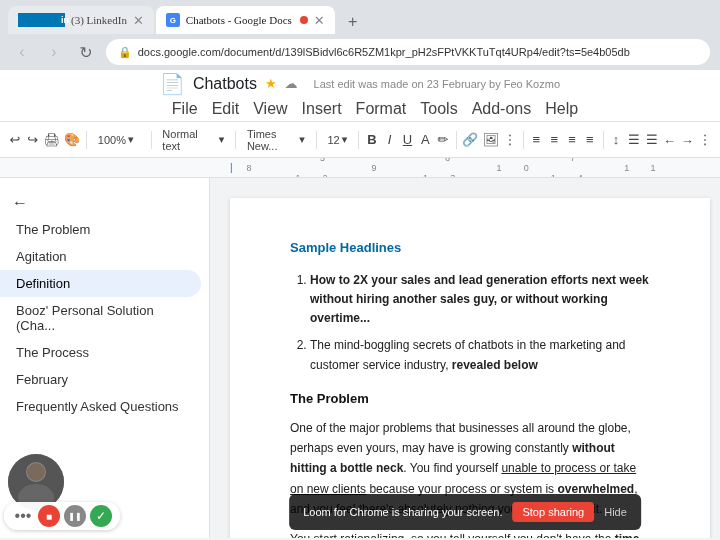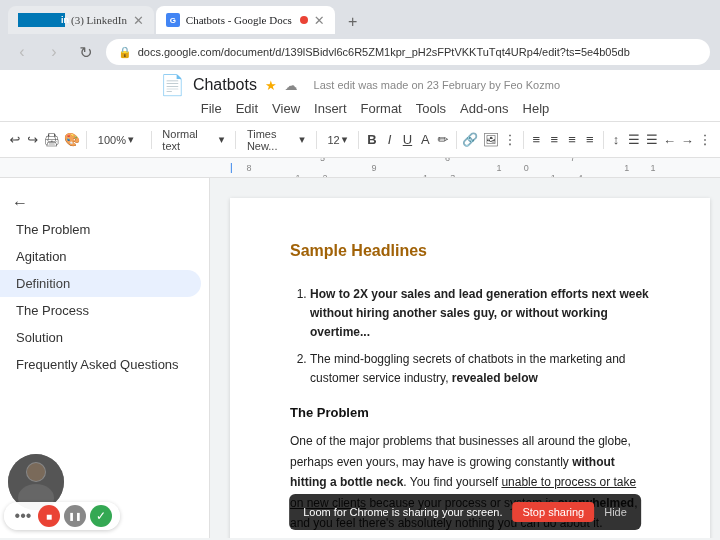--- a/index.html
+++ b/index.html
@@ -62,21 +62,21 @@
     
     .app-header {
       background: #fff;
       border-bottom: 1px solid #e0e0e0;
       padding: 6px 12px;
       display: flex;
       align-items: center;
       gap: 10px;
     }
     .doc-icon { font-size: 20px; color: #4285f4; }
-    .menu-bar { display: flex; gap: 2px; font-size: 13px; color: #444; flex: 1; }
+    .menu-bar { display: flex; gap: 2px; font-size: 16px; color: #444; flex: 1; }
     .menu-item { padding: 2px 6px; cursor: pointer; border-radius: 3px; }
     .last-edit-info { font-size: 11px; color: #888; white-space: nowrap; }
 
     
     .toolbar {
       background: #fff;
       border-bottom: 1px solid #e0e0e0;
       display: flex;
       align-items: center;
       padding: 2px 8px;
@@ -159,21 +159,21 @@
       font-size: 16px;
     }
     .sidebar-item {
       padding: 6px 16px;
       font-size: 13px;
       color: #333;
       cursor: pointer;
       border-radius: 0 20px 20px 0;
       margin-right: 8px;
     }
-    .sidebar-item.active { background: #e8f0fe; color: #404040; }
+    .sidebar-item.active { background: #e8f0fe; color: #000000; }
     .avatar-circle {
       width: 56px;
       height: 56px;
       border-radius: 50%;
       background: #888;
       overflow: hidden;
       display: flex;
       align-items: center;
       justify-content: center;
     }
@@ -205,24 +205,24 @@
       width: 480px;
       min-height: 600px;
       margin: 0 auto;
       padding: 40px 60px;
       box-shadow: 0 1px 4px rgba(0,0,0,0.15);
       font-size: 12px;
       line-height: 1.6;
       color: #222;
     }
     .doc-section-title {
-      font-size: 16px;
+      font-size: 13px;
       font-weight: bold;
-      margin-bottom: 21px;
-      color: #a16207;
+      margin-bottom: 12px;
+      color: #0369a1;
     }
     .doc-subsection {
       font-size: 13px;
       font-weight: bold;
       margin-top: 14px;
       margin-bottom: 8px;
       color: #111;
     }
     .doc-list {
       margin-left: 20px;
@@ -429,24 +429,27 @@
     <div class="sidebar-item">
       <span>The Problem</span>
     </div>
     <div class="sidebar-item">
       <span>Agitation</span>
     </div>
     <div class="sidebar-item active">
       <span>Definition</span>
     </div>
     <div class="sidebar-item">
+      <span>Booz' Personal Solution (Cha...</span>
+    </div>
+    <div class="sidebar-item">
       <span>The Process</span>
     </div>
     <div class="sidebar-item">
-      <span>Solution</span>
+      <span>February</span>
     </div>
     <div class="sidebar-item">
       <span>Frequently Asked Questions</span>
     </div>
 
     <div style="position:absolute; bottom:28px; left:8px;">
       <div class="avatar-circle">
         <svg width="56" height="56" viewBox="0 0 56 56">
           <rect width="56" height="56" fill="#555"></rect>
           <circle cx="28" cy="18" r="10" fill="#888"></circle>

